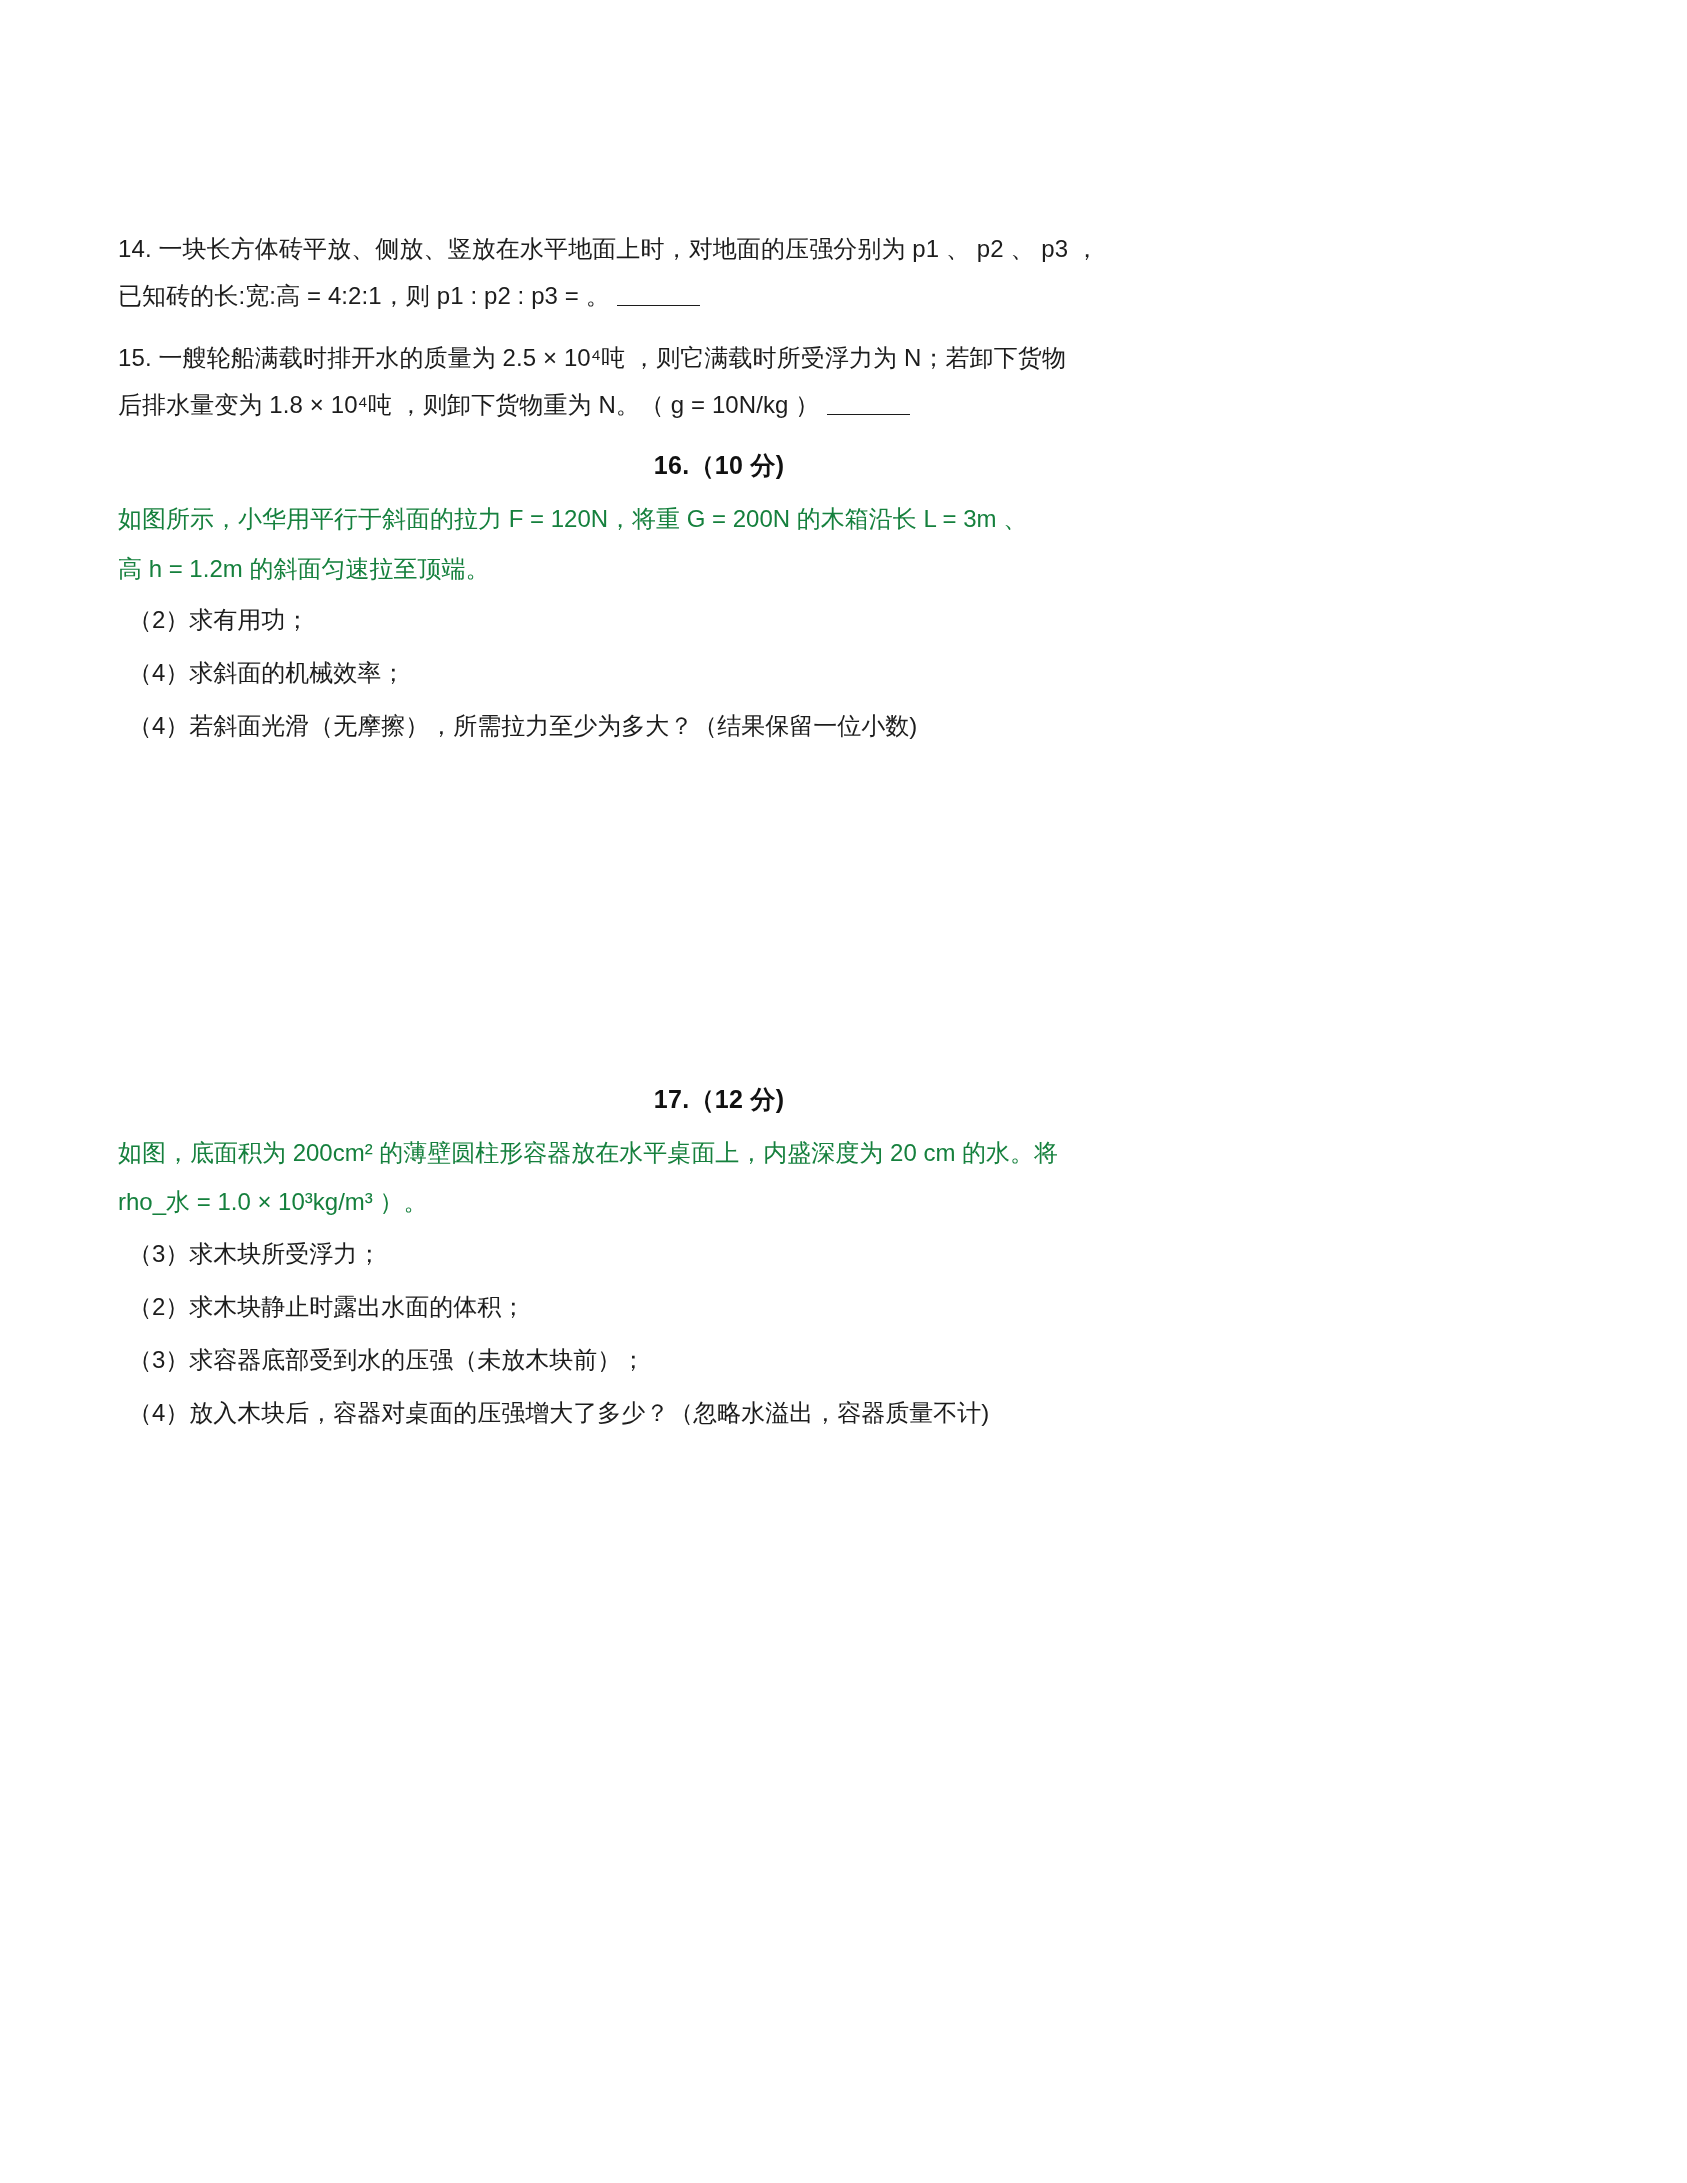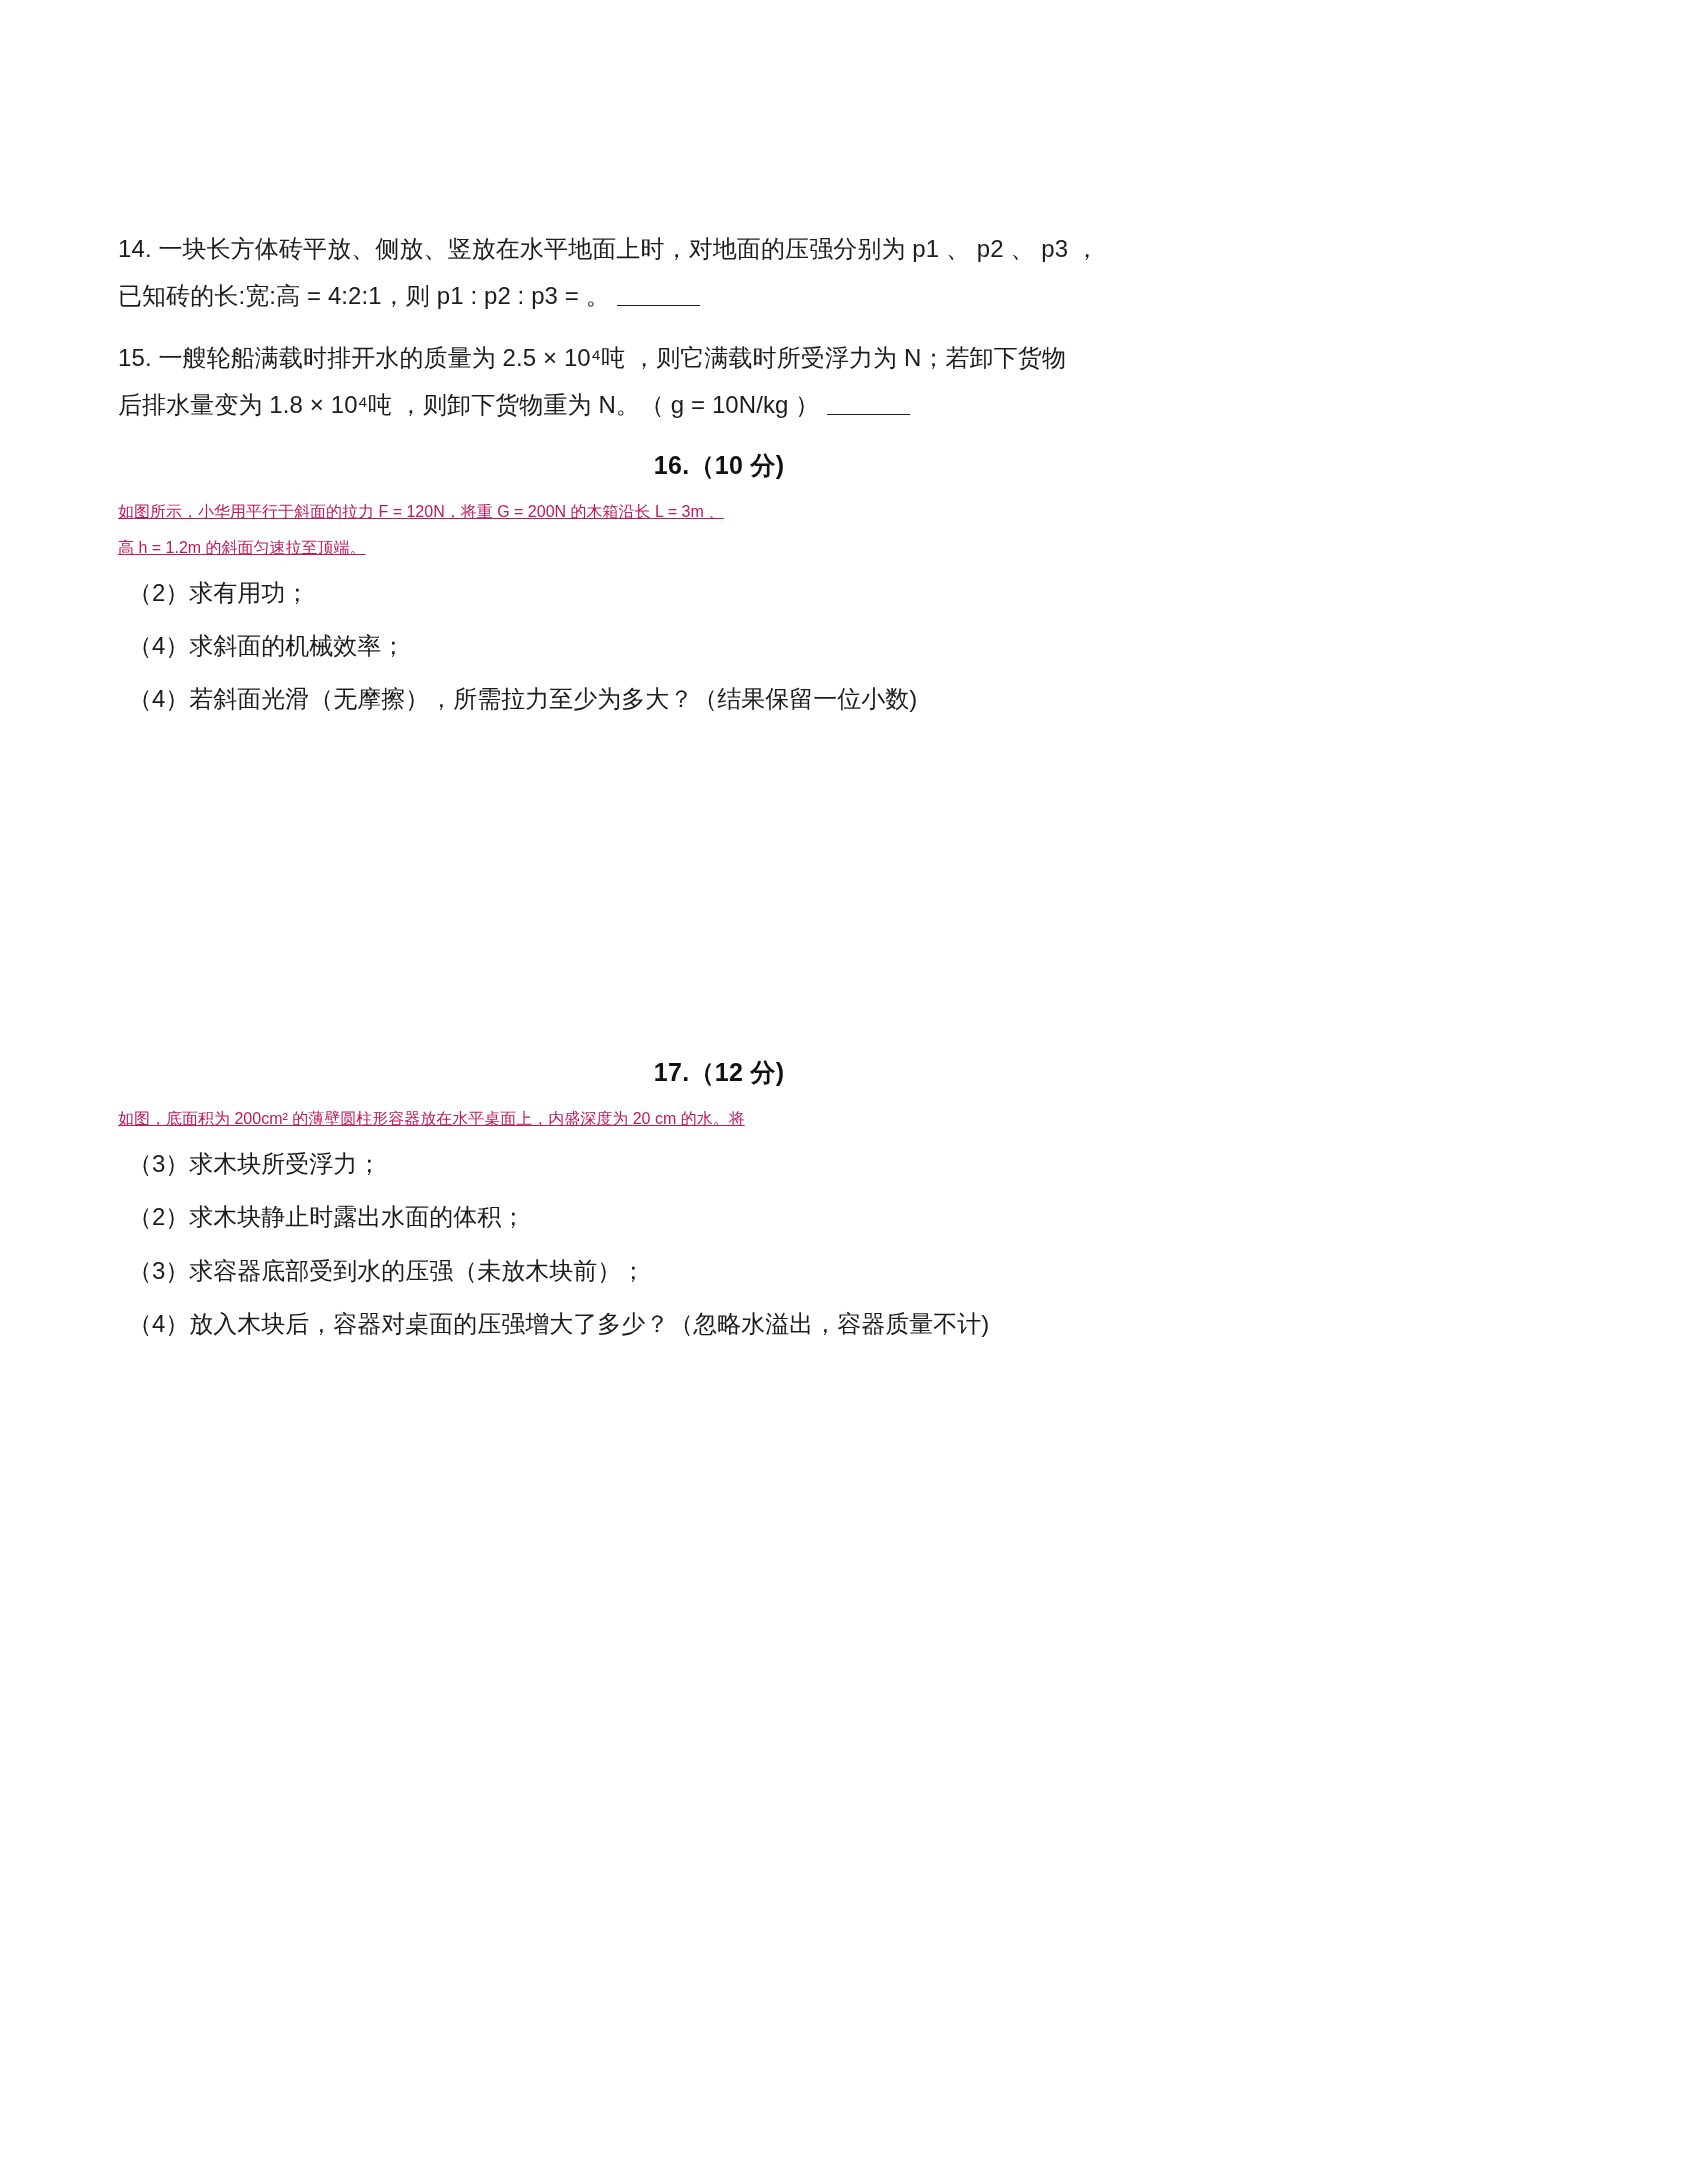--- a/index.html
+++ b/index.html
@@ -61,25 +61,24 @@
   }
   .big-q-num {
     font-size: 25px;
     font-weight: bold;
     color: #111111;
     margin: 0 0 17.6px 0;
     letter-spacing: 0.3px;
     text-align: center;
   }
   .big-q-body {
-    font-size: 16px;
+    font-size: 24px;
     line-height: 1.68;
-    color: #be185d;
+    color: #15803d;
     margin: 0 0 8.8px 0;
-    text-decoration: underline;
   }
   .sub-list {
     margin: 12px 0 0 0;
     padding: 0;
     list-style: none;
   }
   .sub-list li {
     font-size: 24px;
     line-height: 1.62;
     color: #1c1c1c;
@@ -118,20 +117,21 @@
         <li>（2）求有用功；</li>
         <li>（4）求斜面的机械效率；</li>
         <li>（4）若斜面光滑（无摩擦），所需拉力至少为多大？（结果保留一位小数)</li>
       </ul>
       <div class="answer-space"></div>
     </div>
 
     <div class="big-q">
       <p class="big-q-num">17.（12 分)</p>
       <p class="big-q-body">如图，底面积为 200cm² 的薄壁圆柱形容器放在水平桌面上，内盛深度为 20 cm 的水。将</p>
+      <p class="big-q-body">rho_水 = 1.0 × 10³kg/m³ ）。</p>
       <ul class="sub-list">
         <li>（3）求木块所受浮力；</li>
         <li>（2）求木块静止时露出水面的体积；</li>
         <li>（3）求容器底部受到水的压强（未放木块前）；</li>
         <li>（4）放入木块后，容器对桌面的压强增大了多少？（忽略水溢出，容器质量不计)</li>
       </ul>
       <div class="answer-space-sm"></div>
     </div>
 
   </div>

